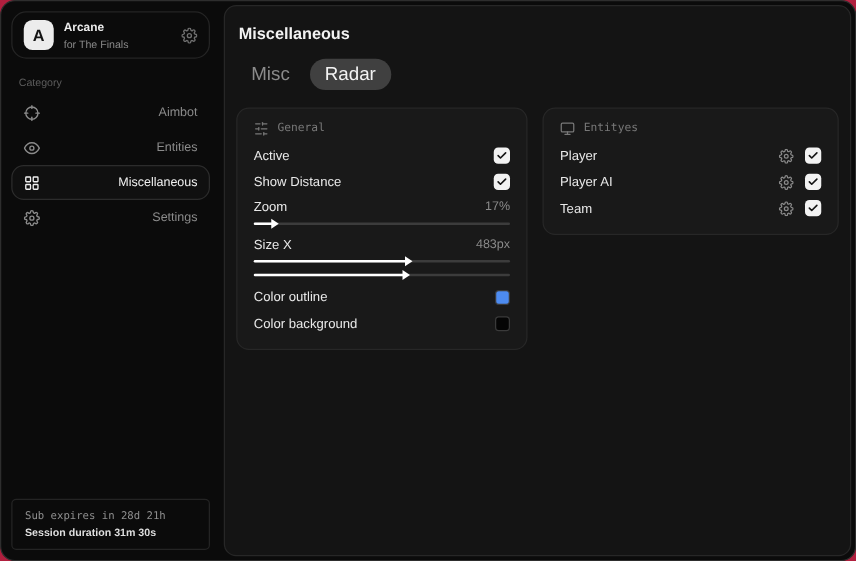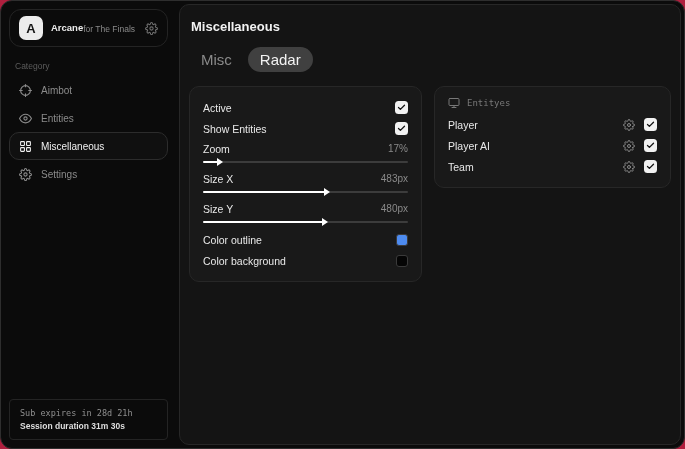--- a/index.html
+++ b/index.html
@@ -18,30 +18,31 @@
   .sidebar { width:175px; flex:none; position:relative; padding:8px; }
   .brand {
     display:flex; align-items:center; gap:8px;
     border:1px solid #242424; border-radius:12px; padding:6px 9px; height:38px;
   }
   .logo {
     width:24px; height:24px; border-radius:7px; background:#ececec; color:#141414;
     font-weight:bold; font-size:13px; display:flex; align-items:center; justify-content:center;
     flex:none;
   }
-  .brand-text { display:flex; }
+  .brand-text { display:flex; flex-direction:column; }
   .brand-title { font-size:9.5px; font-weight:700; color:#ededed; }
   .brand-sub { font-size:8.5px; color:#8a8a8a; margin-top:2px; }
   .brand-gear { margin-left:auto; width:13px; height:13px; color:#6f6f6f; cursor:pointer; }
   .cat-label { margin:14px 6px 5px; font-size:8.5px; color:#5c5c5c; }
   .nav { display:flex; flex-direction:column; }
   .nav-item {
     height:28px; display:flex; align-items:center; gap:9px; padding:0 9px;
     color:#8b8b8b; font-size:10px; border:1px solid transparent; border-radius:10px;
     cursor:pointer;
+    justify-content:space-between;
   }
   .nav-item.active { color:#f0f0f0; border-color:#2c2c2c; background:#101010; }
   .nav-icon { width:13px; height:13px; display:inline-flex; flex:none; }
   .nav-icon svg, .brand-gear svg, .p-icon svg, .ent-gear svg { width:100%; height:100%; display:block; }
   .footer-card {
     position:absolute; left:8px; right:8px; bottom:8px;
     border:1px solid #242424; border-radius:4px; padding:8px 10px;
   }
   .sub-line { font-family:"DejaVu Sans Mono", monospace; font-size:8.5px; color:#8f8f8f; white-space:nowrap; }
   .sess-line { font-size:8.5px; font-weight:700; color:#dedede; margin-top:3px; white-space:nowrap; }
@@ -157,31 +158,47 @@
 
   <main class="main">
     <h1 class="title">Miscellaneous</h1>
     <div class="tabs" id="tabs">
         <div class="tab">Misc</div>
         <div class="tab active">Radar</div>
       </div>
     <div class="panels">
 
       <section class="panel panel-general">
+        <header class="panel-head">
+          <span class="p-icon">
+              <svg viewBox="0 0 24 24" fill="none" stroke="currentColor" stroke-width="2" stroke-linecap="round" stroke-linejoin="round">
+                <line x1="21" y1="4" x2="14" y2="4"></line>
+                <line x1="10" y1="4" x2="3" y2="4"></line>
+                <line x1="21" y1="12" x2="12" y2="12"></line>
+                <line x1="8" y1="12" x2="3" y2="12"></line>
+                <line x1="21" y1="20" x2="16" y2="20"></line>
+                <line x1="12" y1="20" x2="3" y2="20"></line>
+                <line x1="14" y1="2" x2="14" y2="6"></line>
+                <line x1="8" y1="10" x2="8" y2="14"></line>
+                <line x1="16" y1="18" x2="16" y2="22"></line>
+              </svg>
+            </span>
+          <span>General</span>
+        </header>
         <div id="general-rows">
             <div class="row">
               <span class="row-label">Active</span>
               <span class="checkbox">
                 <svg viewBox="0 0 24 24" fill="none" stroke="#141414" stroke-width="3.5" stroke-linecap="round" stroke-linejoin="round">
                   <polyline points="20 6 9 17 4 12"></polyline>
                 </svg>
               </span>
             </div>
             <div class="row">
-              <span class="row-label">Show Entities</span>
+              <span class="row-label">Show Distance</span>
               <span class="checkbox">
                 <svg viewBox="0 0 24 24" fill="none" stroke="#141414" stroke-width="3.5" stroke-linecap="round" stroke-linejoin="round">
                   <polyline points="20 6 9 17 4 12"></polyline>
                 </svg>
               </span>
             </div>
             <div class="row slider-row">
               <span class="row-label">Zoom</span>
               <span class="row-value">17%</span>
             </div>
@@ -191,24 +208,20 @@
               <div class="slider-thumb" style="left: 8%;"></div>
             </div>
             <div class="row slider-row">
               <span class="row-label">Size X</span>
               <span class="row-value">483px</span>
             </div>
             <div class="slider">
               <div class="slider-track"></div>
               <div class="slider-fill" style="width: 60%;"></div>
               <div class="slider-thumb" style="left: 60%;"></div>
-            </div>
-            <div class="row slider-row">
-              <span class="row-label">Size Y</span>
-              <span class="row-value">480px</span>
             </div>
             <div class="slider">
               <div class="slider-track"></div>
               <div class="slider-fill" style="width: 59%;"></div>
               <div class="slider-thumb" style="left: 59%;"></div>
             </div>
             <div class="row">
               <span class="row-label">Color outline</span>
               <span class="swatch" style="background: rgb(77, 139, 240);"></span>
             </div>

